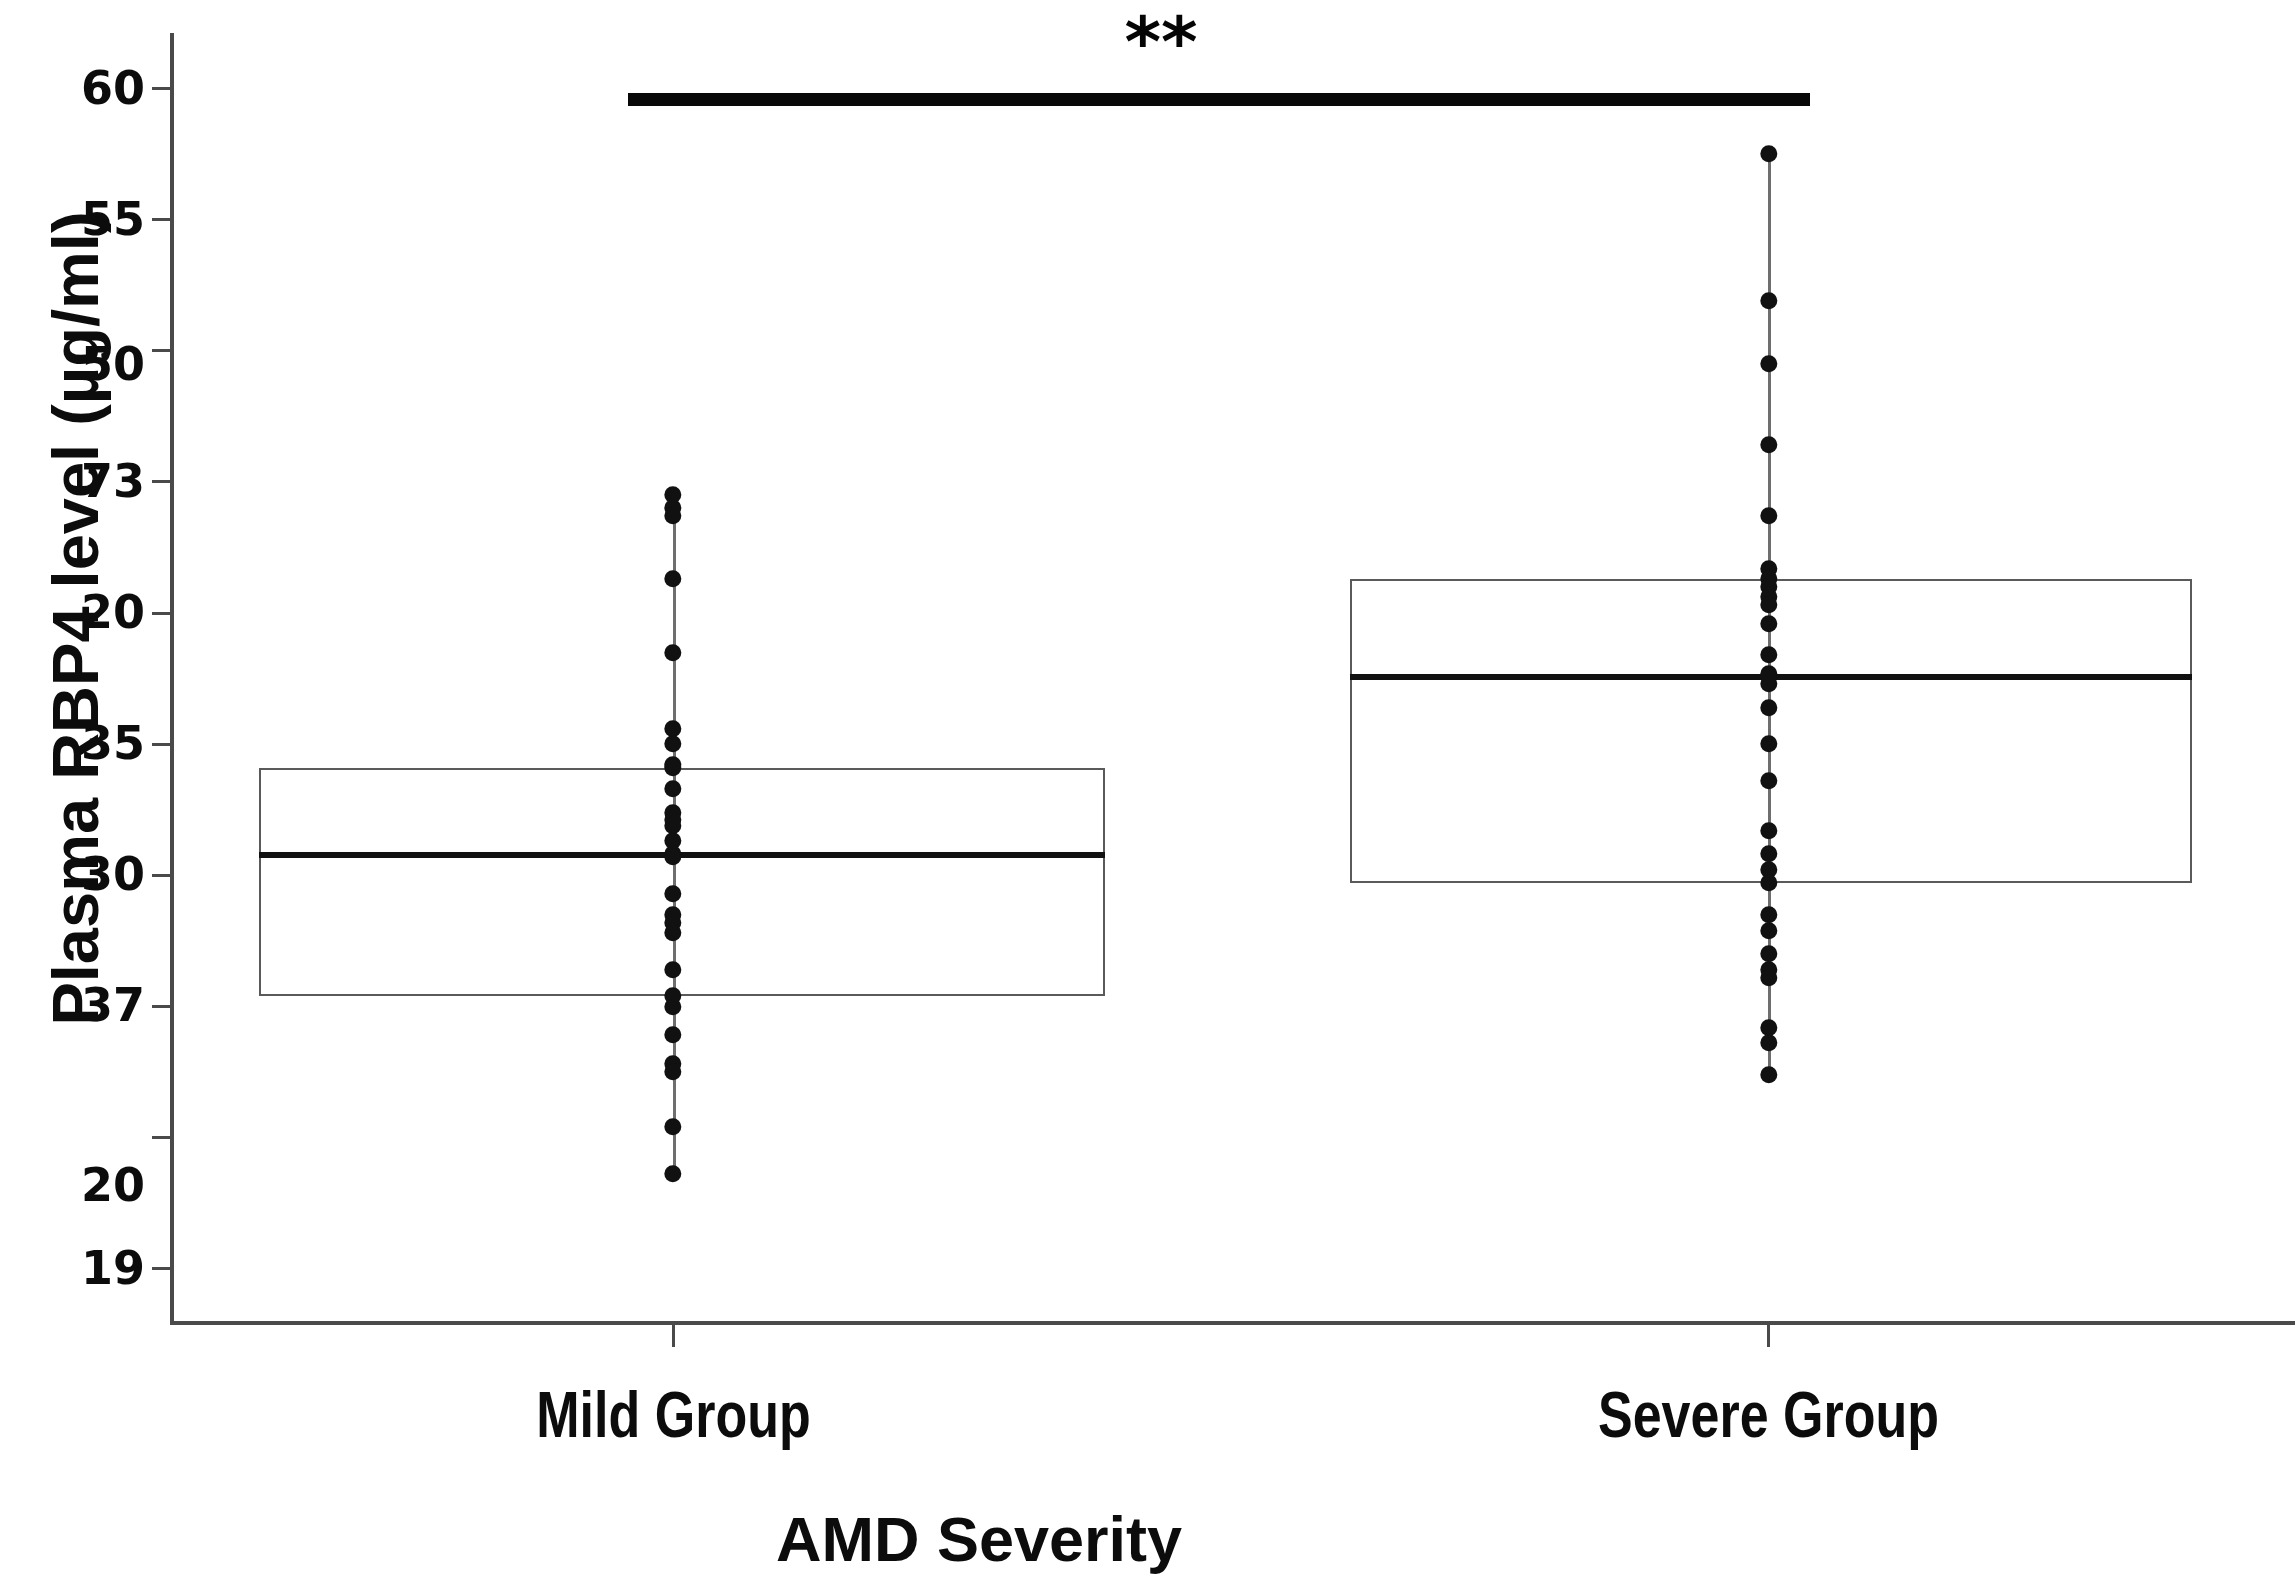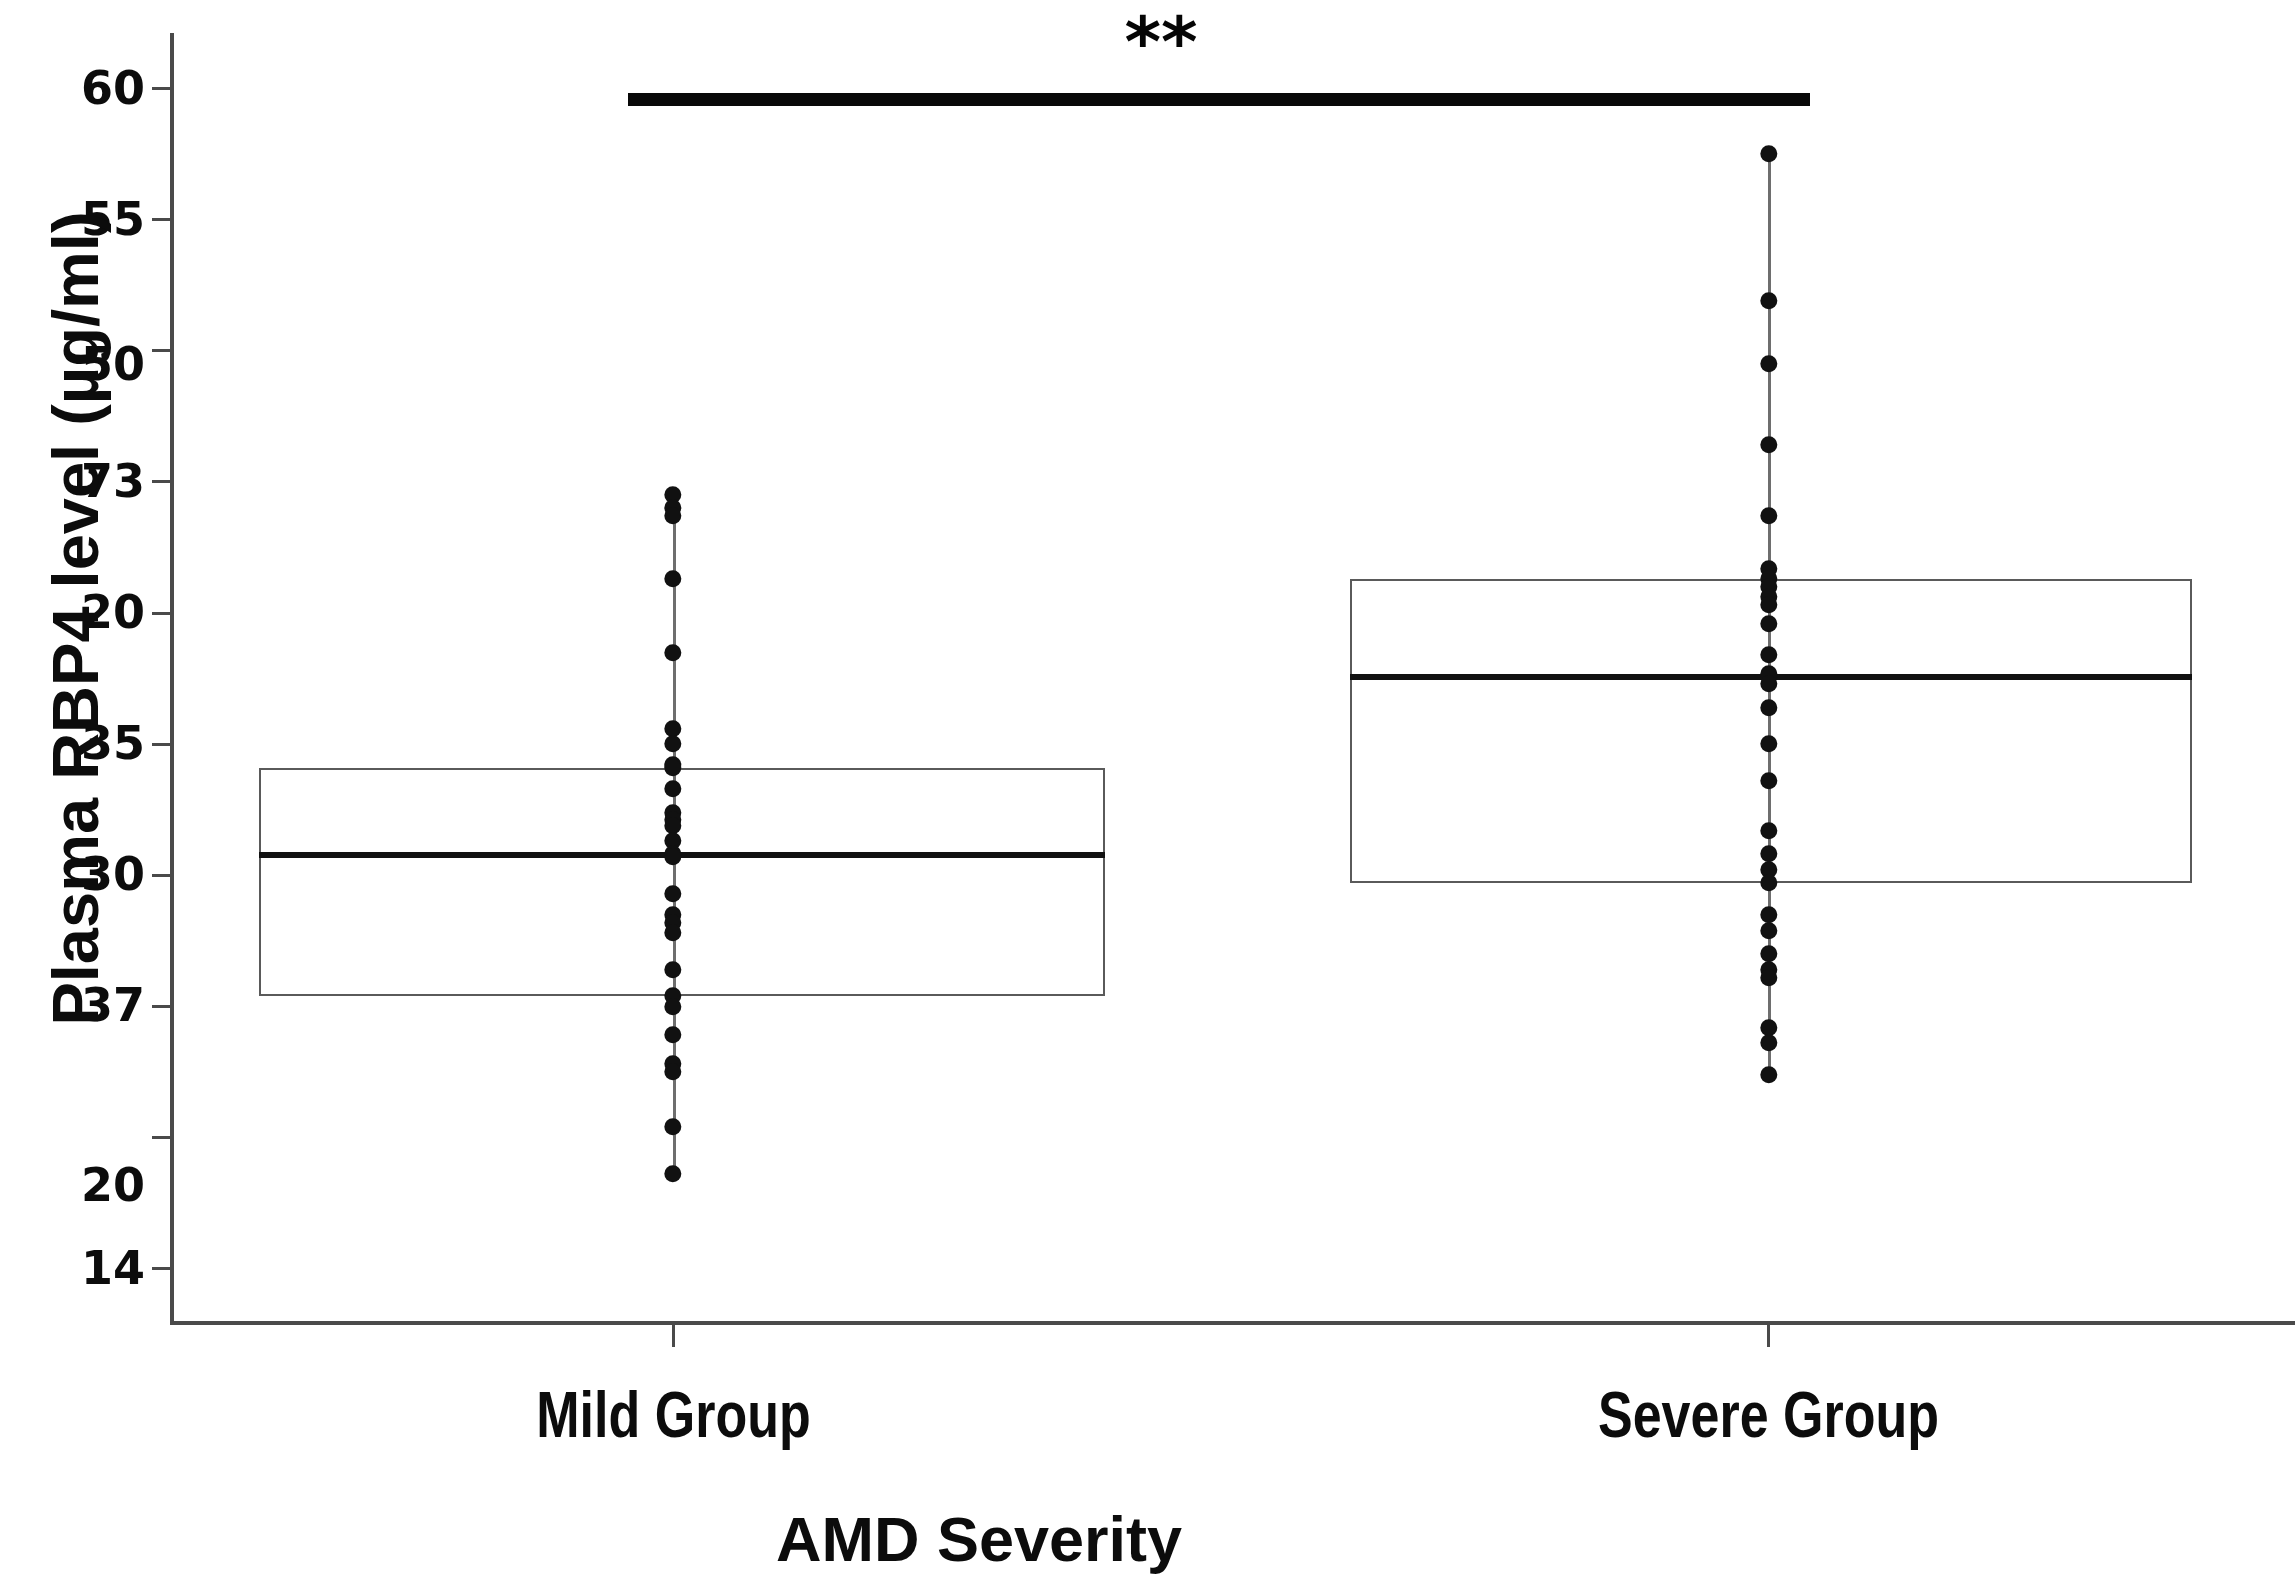--- a/index.html
+++ b/index.html
@@ -54,21 +54,21 @@
 <div id="fig">
 
   <div id="sig-bar"></div>
   <div id="sig-stars">**</div>
 
   <div id="y-axis" class="axis-line"></div>
   <div id="x-axis" class="axis-line"></div>
 
   <div id="yticks">
       <div class="ytick" style="top: 1267px;"></div>
-      <div class="ytick-wrap" style="top: 1241px;">14</div>
+      <div class="ytick-wrap" style="top: 1241px;">19</div>
       <div class="ytick" style="top: 1136px;"></div>
       <div class="ytick-wrap" style="top: 1110px; margin-top: 48px;">20</div>
       <div class="ytick" style="top: 1005px;"></div>
       <div class="ytick-wrap" style="top: 978px;">37</div>
       <div class="ytick" style="top: 874px;"></div>
       <div class="ytick-wrap" style="top: 847px;">30</div>
       <div class="ytick" style="top: 743px;"></div>
       <div class="ytick-wrap" style="top: 716px;">35</div>
       <div class="ytick" style="top: 612px;"></div>
       <div class="ytick-wrap" style="top: 585px;">20</div>

